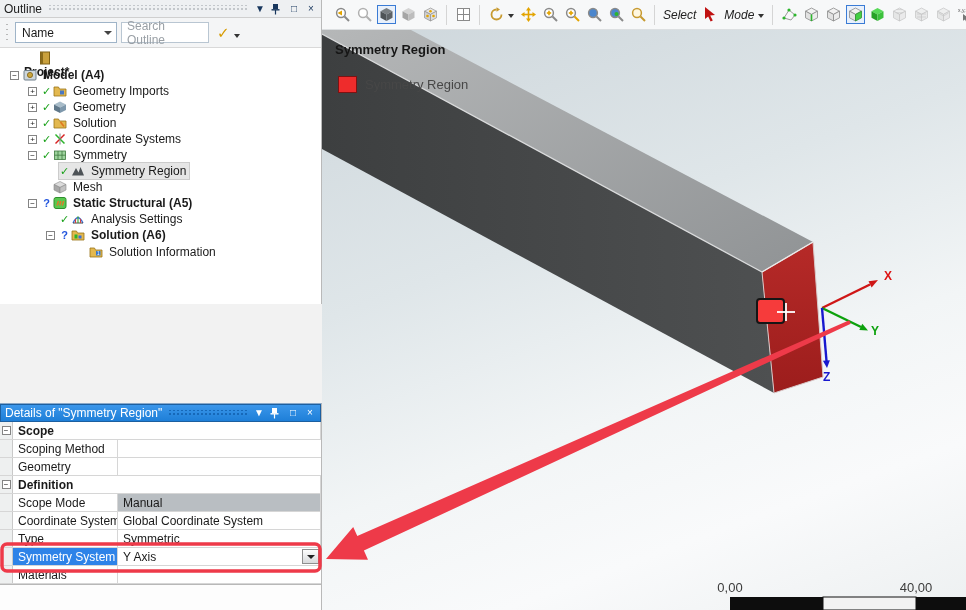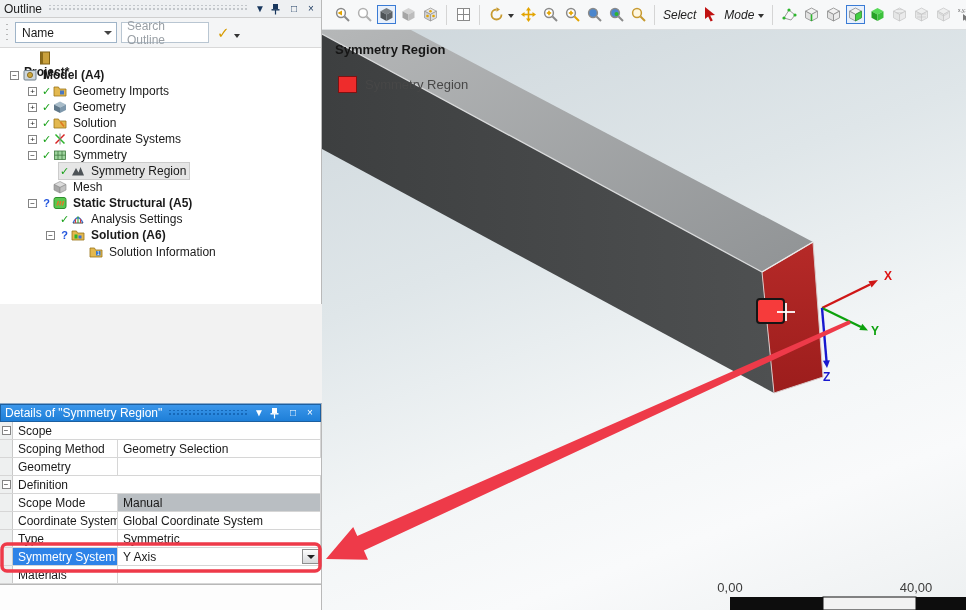--- a/index.html
+++ b/index.html
@@ -43,21 +43,21 @@
   #details-panel{position:absolute;left:0;top:403px;width:322px;height:207px;background:#fdfdfd;border-right:1px solid #b9b9b9;border-top:1px solid #8aa8c8;}
   #details-header{height:18px;display:flex;align-items:center;padding:0 4px;background:linear-gradient(#3b96ea,#1e7fd8);border:1px solid #1c5fa0;color:#fff;}
   #details-header .ph-title{color:#fff;}
   #details-header .ph-dots{background-image:radial-gradient(#1668b8 1px,transparent 1.1px);}
   #details-header .ph-btns{color:#fff;}
   #details-table{border-bottom:1px solid #b8b8b8;}
   .d-row{display:grid;grid-template-columns:13px 105px 1fr;height:18px;border-bottom:1px solid #d6d6d6;background:#fff;}
   .d-gut{background:#eef0f0;border-right:1px solid #c9c9c9;display:flex;align-items:center;justify-content:center;}
   .d-exp{width:9px;height:9px;border:1px solid #848484;background:#fff;font-size:8px;line-height:7px;text-align:center;color:#222;}
   .d-cell{display:flex;align-items:center;padding:0 5px;border-right:1px solid #d6d6d6;overflow:hidden;white-space:nowrap;}
-  .d-cat{font-weight:normal;grid-column:2/4;}
+  .d-cat{font-weight:bold;grid-column:2/4;}
   .d-val{position:relative;}
   .d-val.gray{background:#b9bec2;}
   .d-lab.sel{background:#2e83e8;color:#fff;}
   .dd-btn{position:absolute;right:1px;top:1px;bottom:1px;width:17px;background:linear-gradient(#fdfdfd,#d8dadc);border:1px solid #8f8f8f;display:flex;align-items:center;justify-content:center;}
   .dd-btn .cb-arrow{width:0;height:0;border-left:4px solid transparent;border-right:4px solid transparent;border-top:4px solid #222;}
 
   
   #viewport{position:absolute;left:322px;top:0;width:644px;height:610px;background:linear-gradient(160deg,#ccd5da 0%,#dfe6e9 38%,#f2f5f6 62%,#f9fafb 80%,#edf0f1 100%);}
   #vp-toolbar{position:absolute;left:0;top:0;right:0;height:30px;background:#f7f8f9;border-bottom:1px solid #dcdfe1;display:flex;align-items:center;padding:0 4px;overflow:hidden;}
   .tb-icon{width:19px;height:19px;margin:0 1.5px;display:flex;align-items:center;justify-content:center;flex:0 0 auto;}
@@ -324,23 +324,20 @@
     <div id="details-table">
         <div class="d-row">
           <span class="d-gut">
             <span class="d-exp">−</span>
           </span>
           <span class="d-cell d-cat">Scope</span>
         </div>
         <div class="d-row">
           <span class="d-gut"></span>
           <span class="d-cell d-lab">Scoping Method</span>
-          <span class="d-cell d-val">
-            <span>Geometry Selection</span>
-          </span>
         </div>
         <div class="d-row">
           <span class="d-gut"></span>
           <span class="d-cell d-lab">Geometry</span>
         </div>
         <div class="d-row">
           <span class="d-gut">
             <span class="d-exp">−</span>
           </span>
           <span class="d-cell d-cat">Definition</span>

